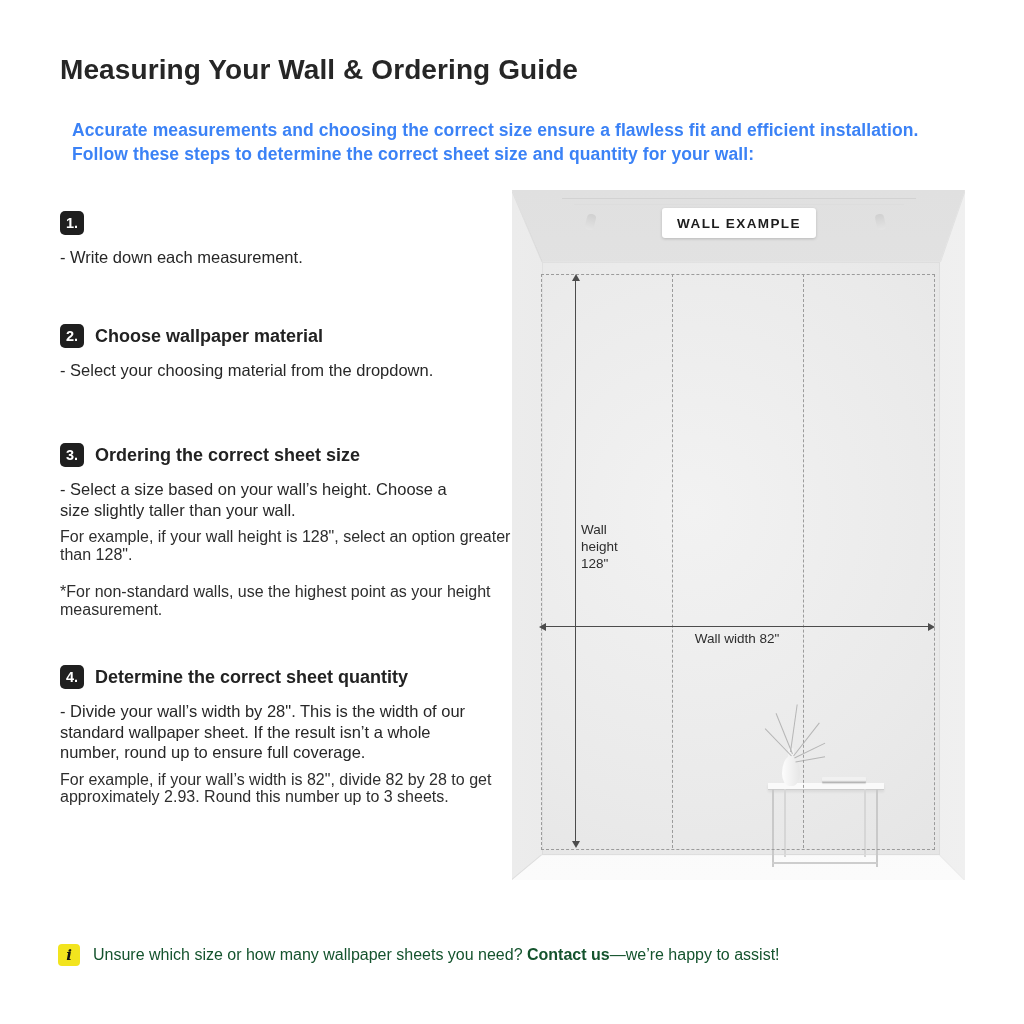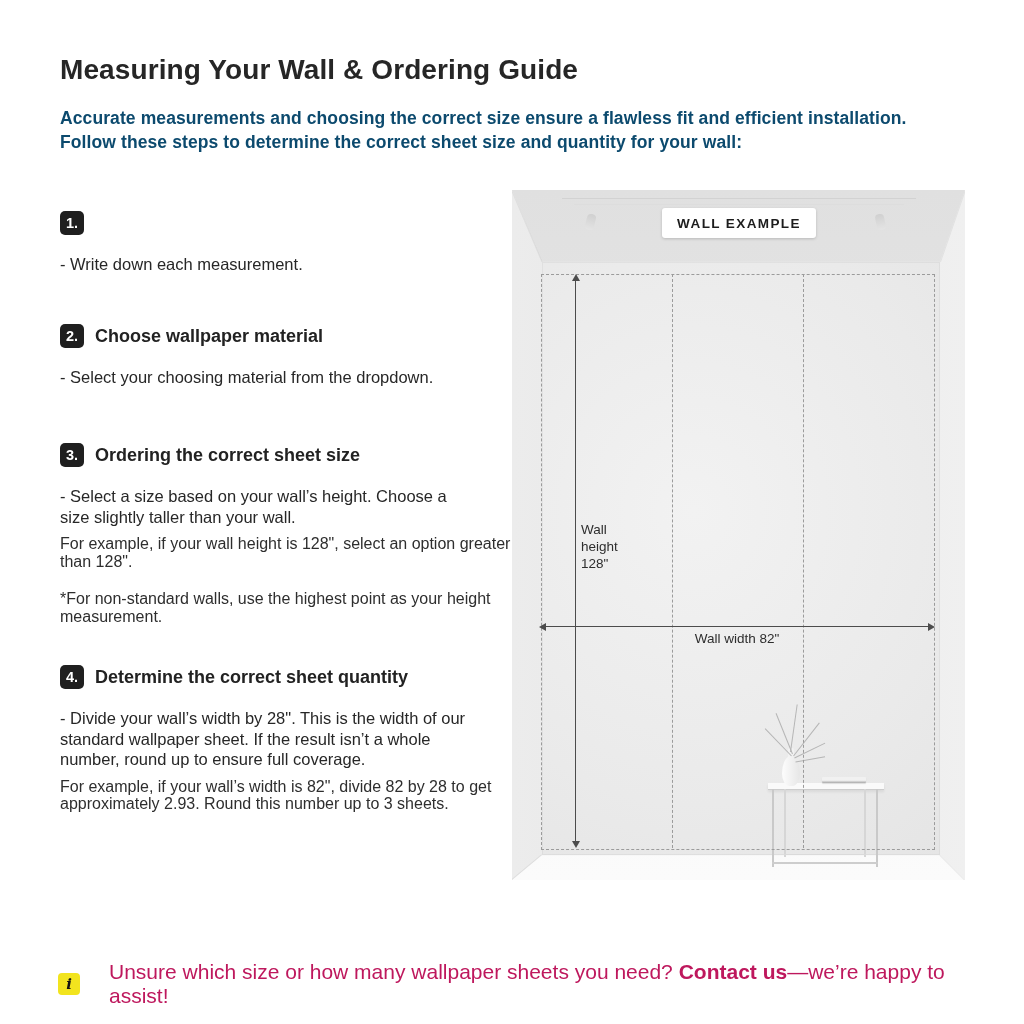--- a/index.html
+++ b/index.html
@@ -9,55 +9,55 @@
     position:relative; overflow:hidden;
   }
   .page { position:absolute; inset:0; }
 
   
   .title {
     position:absolute; left:60px; top:54px; margin:0;
     font-size:28px; font-weight:700; letter-spacing:0.1px; color:#262626;
   }
   .intro {
-    position:absolute; left:60px; top:106px; margin:0; width:935px;
-    font-size:17.5px; font-weight:700; line-height:24px; color:#0c4a6e;
+    position:absolute; left:60px; top:106px; margin:12px; width:935px;
+    font-size:17.5px; font-weight:700; line-height:24px; color:#3b82f6;
     white-space:pre-line; letter-spacing:0.1px;
   }
   .step { position:absolute; left:60px; width:455px; }
   .step-1 { top:211px; }
   .step-2 { top:324px; }
   .step-3 { top:443px; }
   .step-4 { top:665px; }
   .step-head { display:flex; align-items:center; gap:11px; }
   .badge {
     width:24px; height:24px; flex:none; background:#1f1f1f; color:#ffffff;
     border-radius:5px; display:flex; align-items:center; justify-content:center;
     font-size:14.5px; font-weight:700;
   }
   .step-heading { margin:0; font-size:18px; font-weight:700; color:#222222; }
   .step-body {
-    margin:19px 0 0; font-size:16.5px; line-height:20.5px; color:#272727;
+    margin:12px 0 0; font-size:16.5px; line-height:20.5px; color:#272727;
     white-space:pre-line;
   }
   .fine {
     margin:8px 0 0; font-size:16px; line-height:17.5px; color:#2e2e2e;
     white-space:pre-line;
   }
   .fine.asterisk { margin-top:20px; }
 
   
   .footer { position:absolute; left:58px; top:944px; display:flex; align-items:center; gap:13px; }
   .info-icon {
     width:22px; height:22px; flex:none; border-radius:4px; background:#F2E41E;
     display:flex; align-items:center; justify-content:center;
     font-family:"DejaVu Serif", serif; font-style:italic; font-weight:700;
     font-size:15px; color:#111111;
   }
-  .footer-text { margin:16px; font-size:21px; color:#be185d; }
+  .footer-text { margin:0; font-size:16px; color:#14532d; }
   .footer-text b { font-weight:700; }
 
   
   .room {
     position:absolute; left:512px; top:190px; width:453px; height:690px;
     background:#ececec; overflow:hidden;
   }
   .layer { position:absolute; inset:0; }
   .ceiling   { clip-path:polygon(0% 0%, 100% 0%, 94.5% 10.4%, 6.6% 10.4%);
                background:linear-gradient(180deg,#e0e0e0 0%, #eeeeee 100%); }

